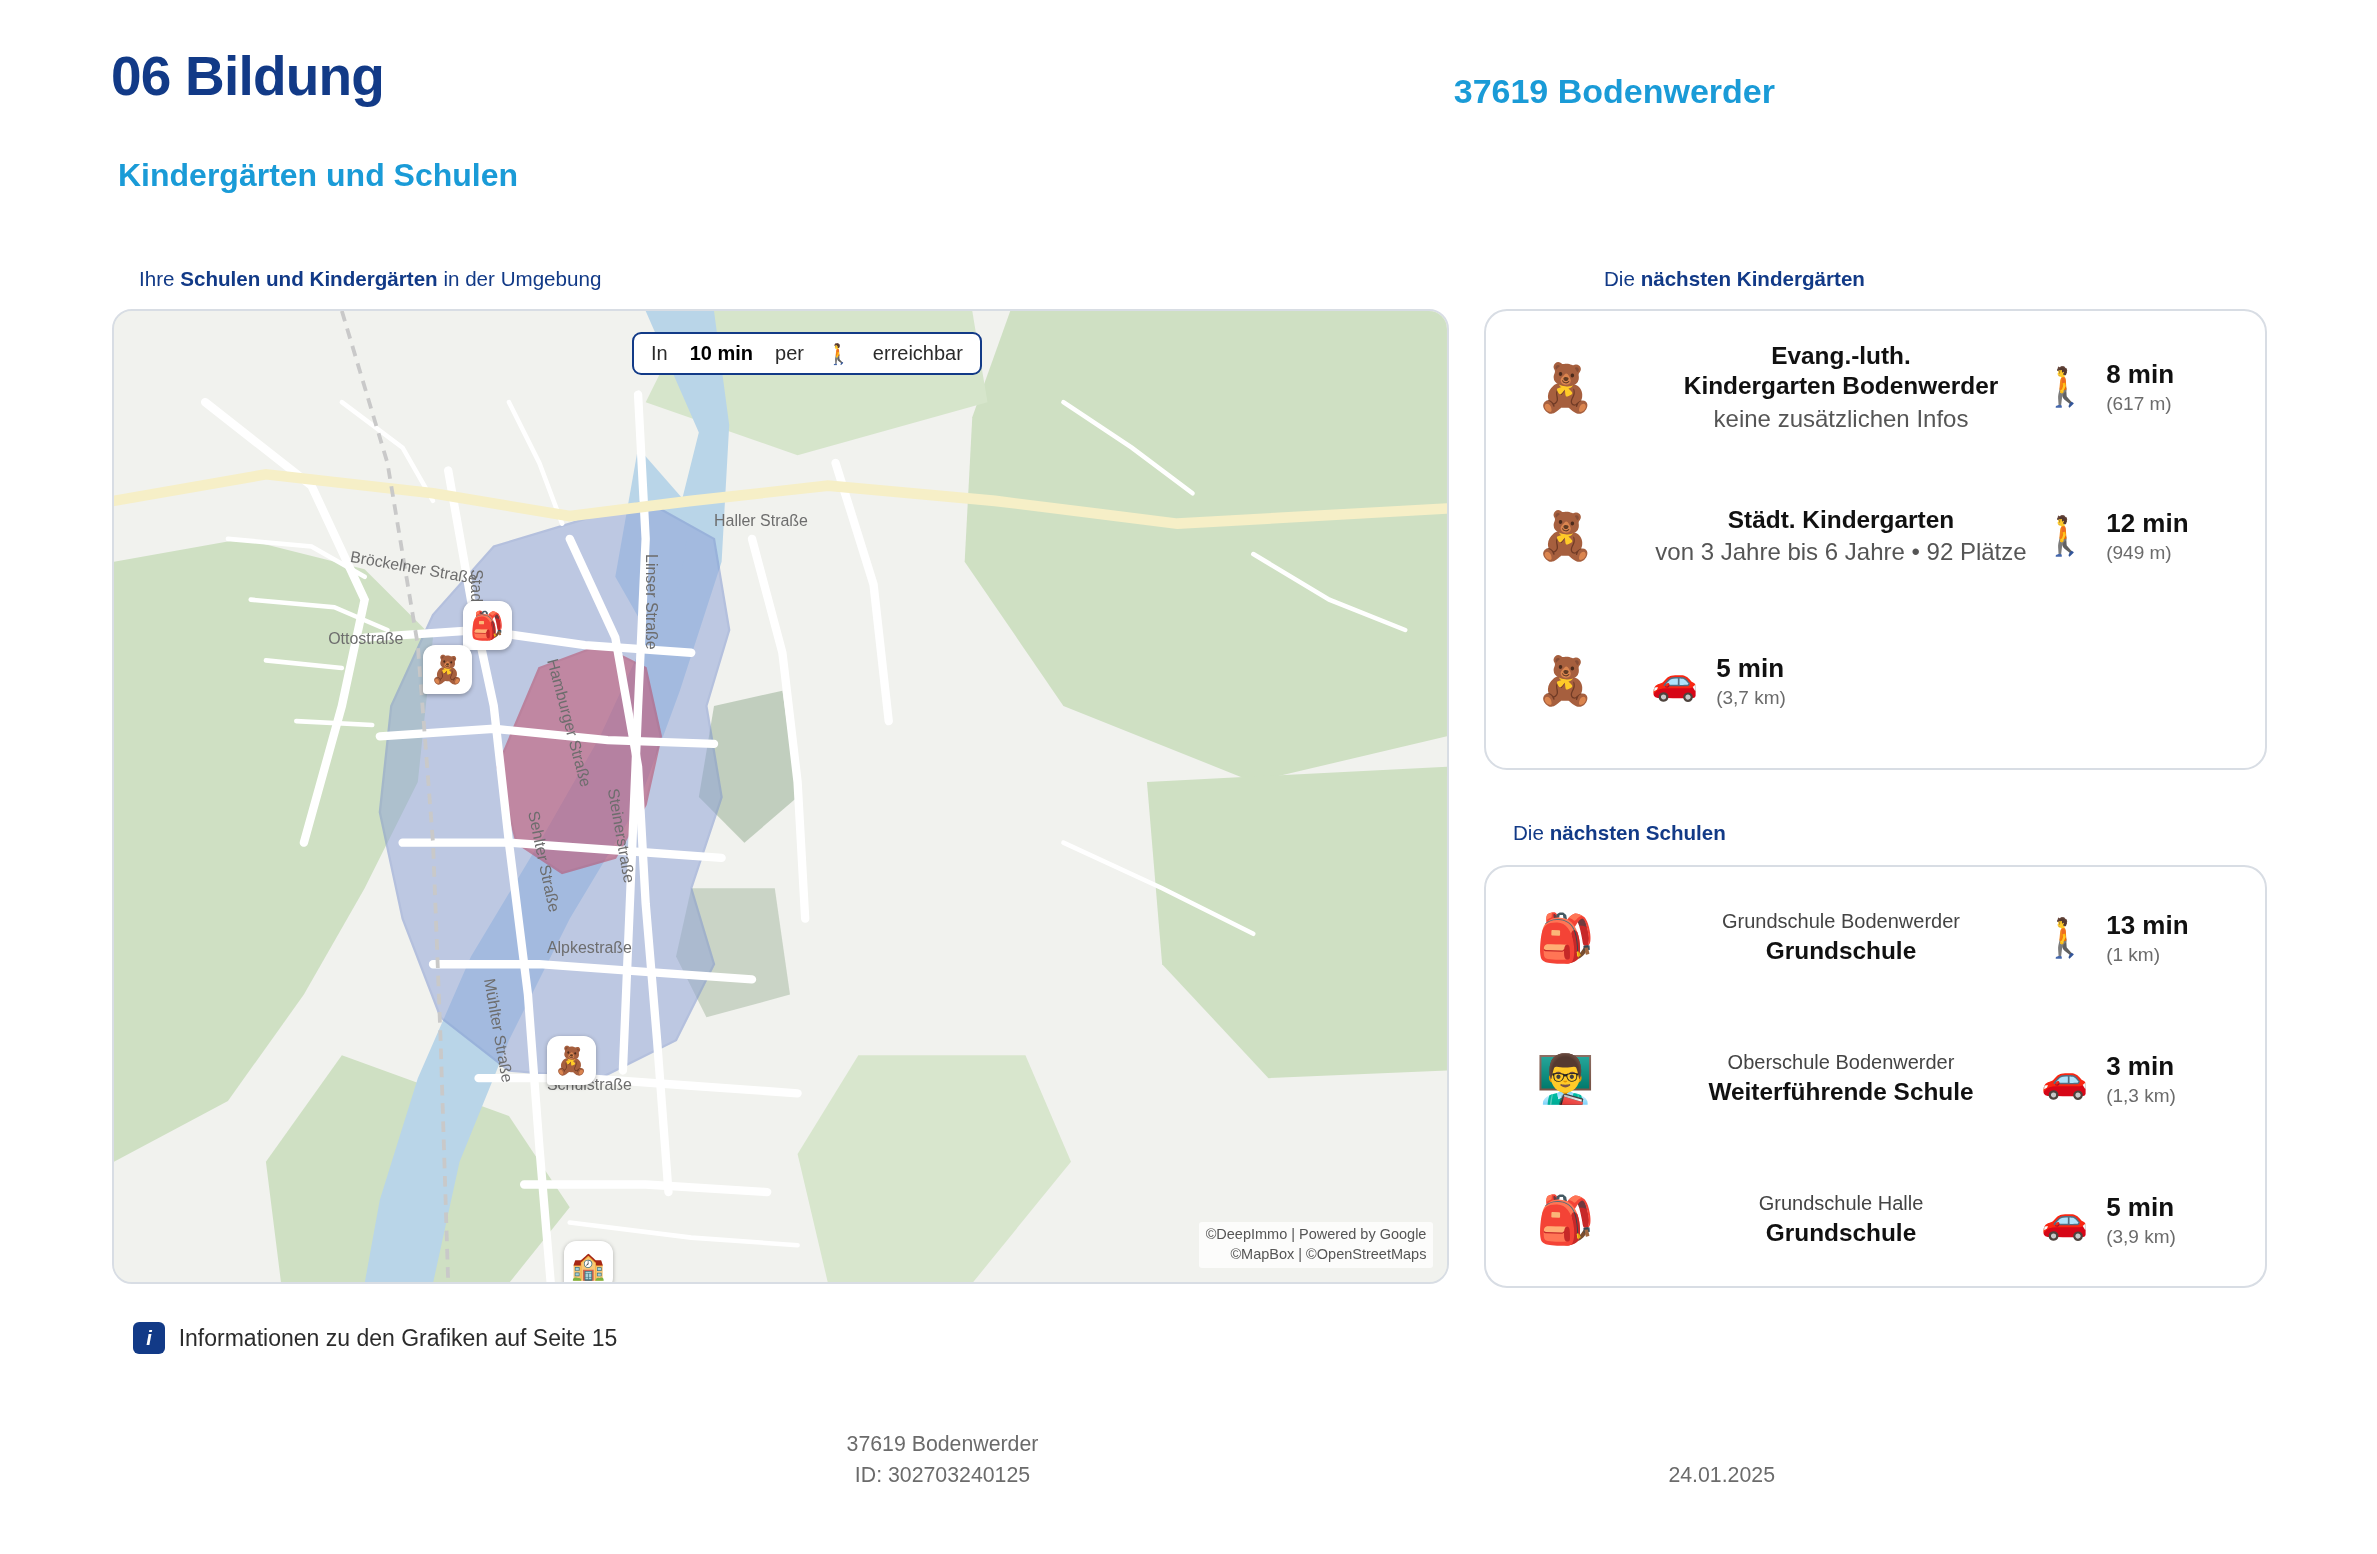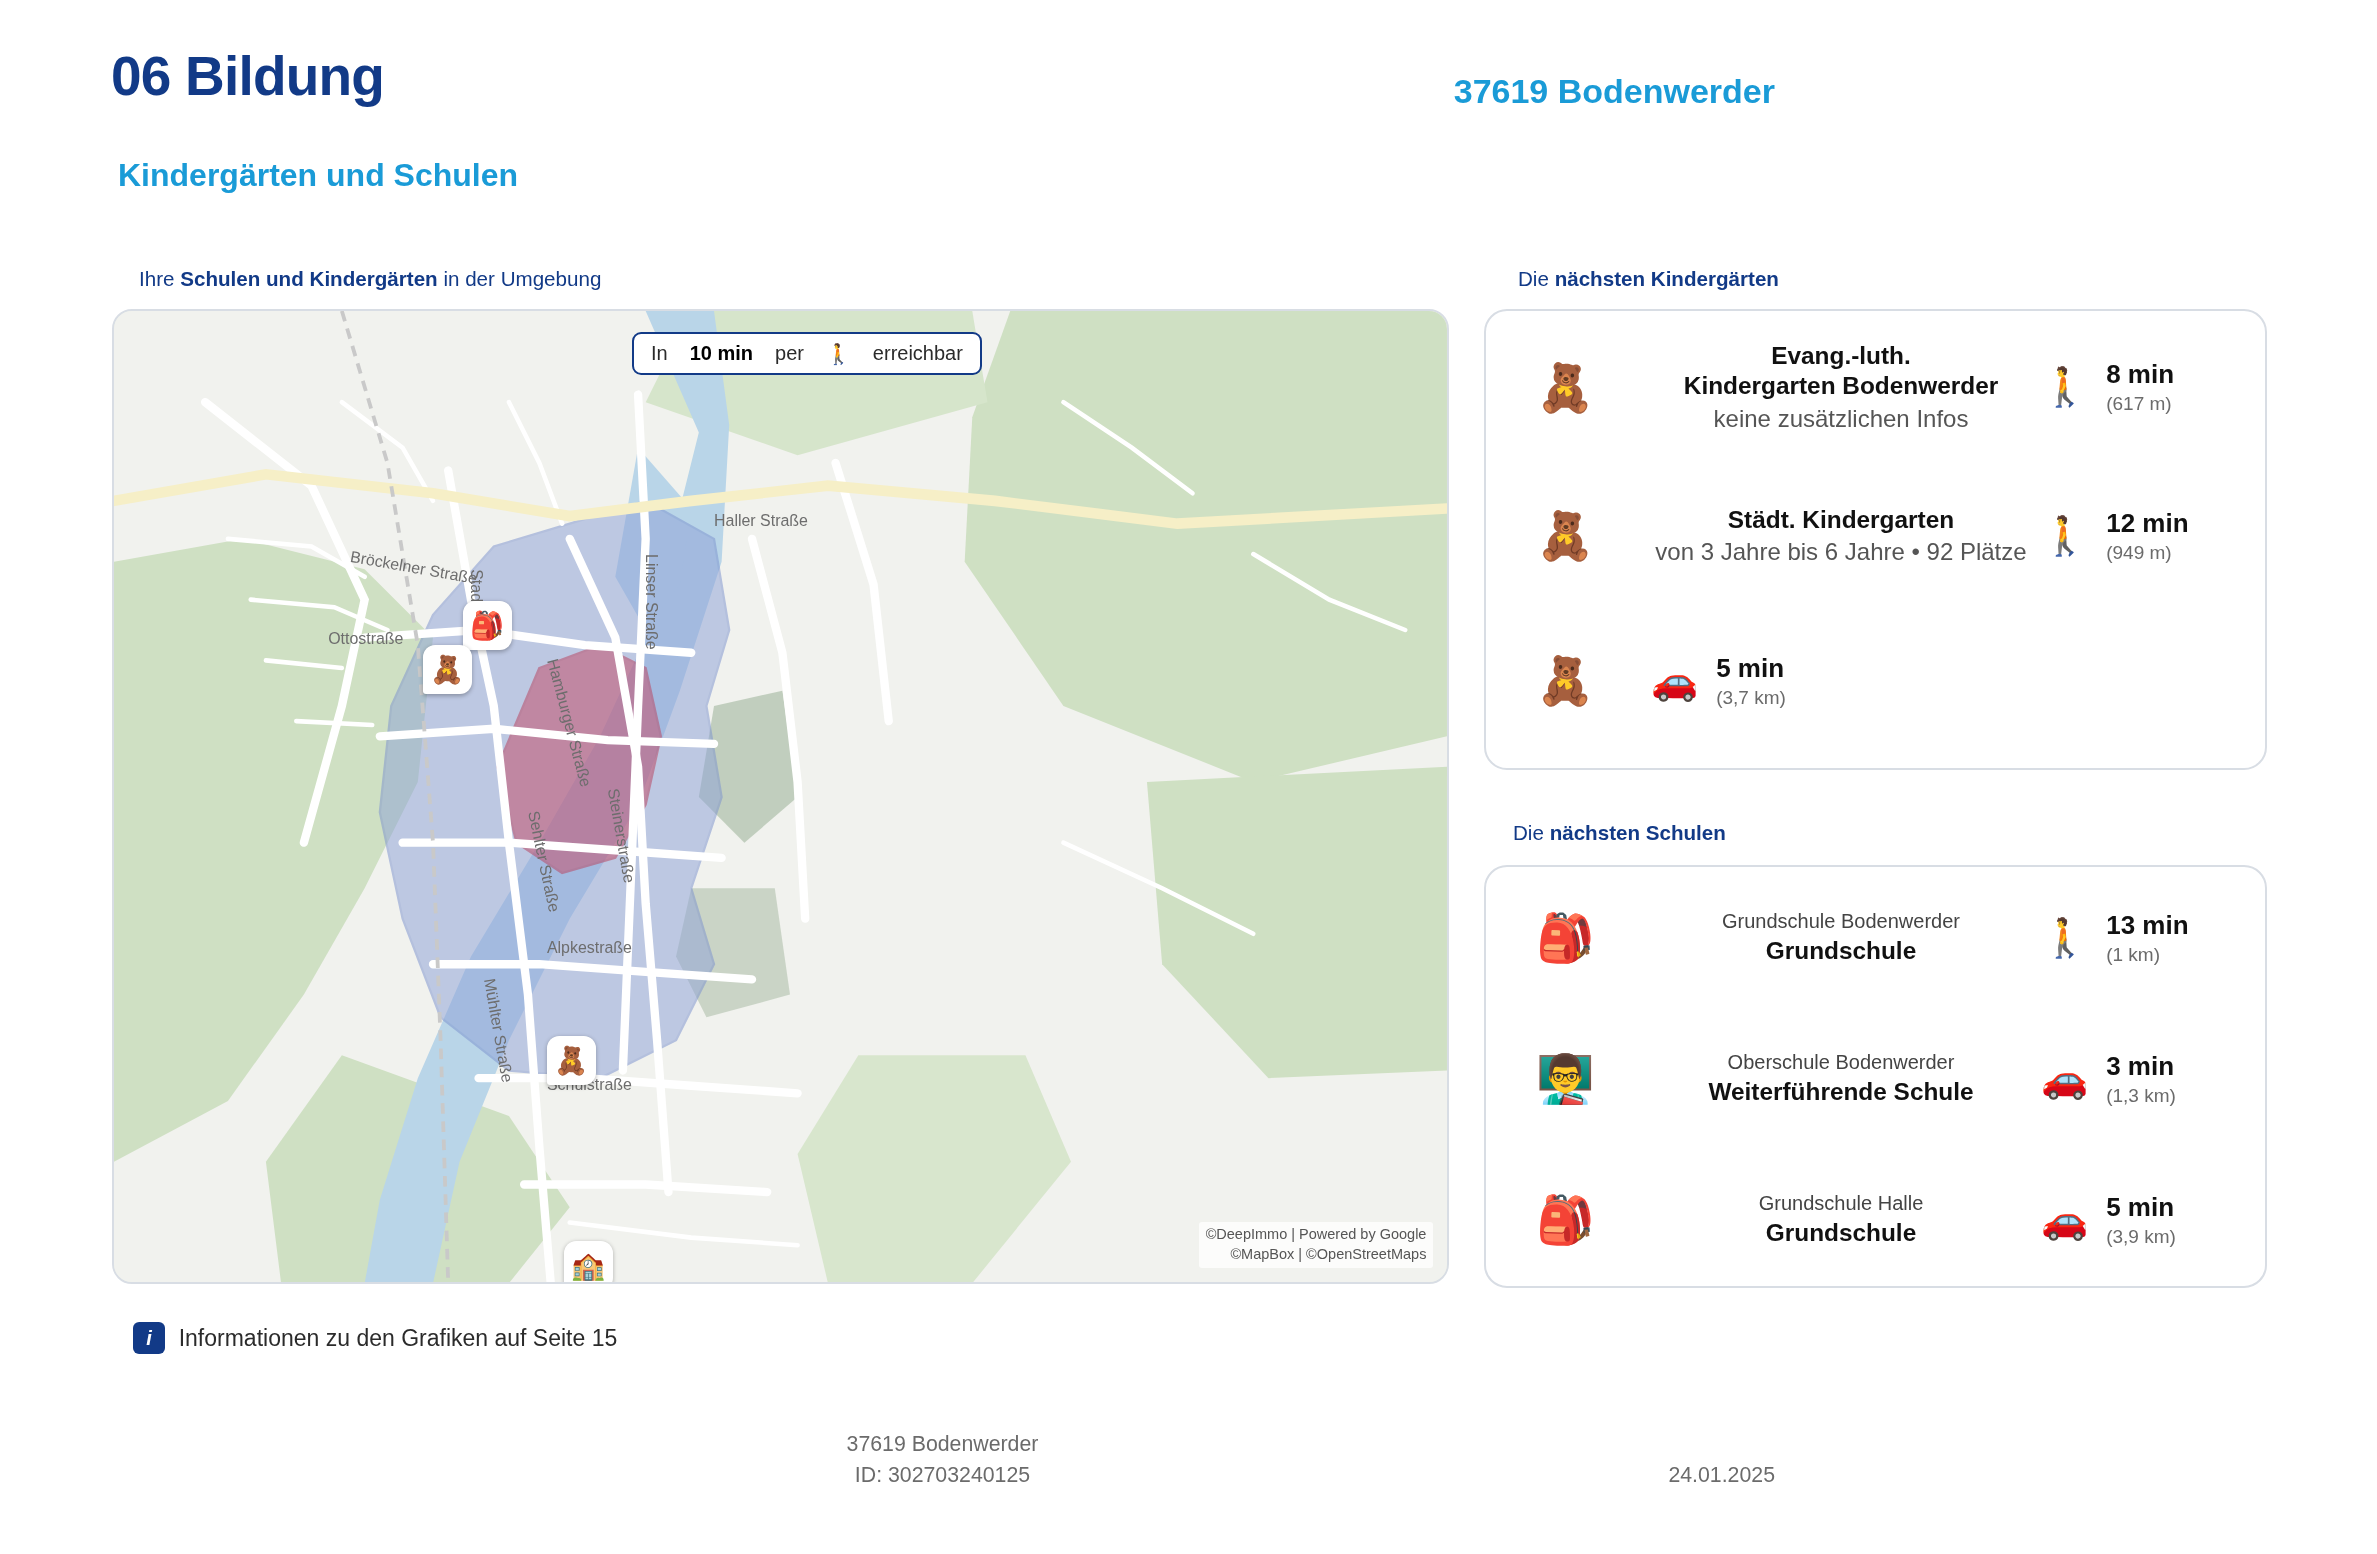--- a/index.html
+++ b/index.html
@@ -221,21 +221,21 @@
       <div>©DeepImmo | Powered by Google</div>
       <div>©MapBox | ©OpenStreetMaps</div>
     </div>
   </div>
 
   <div class="info-line">
     <div class="info-ico">i</div>
     <div>Informationen zu den Grafiken auf Seite 15</div>
   </div>
 
-  <div class="sec-label" style="left:1518px; top:267px;">
+  <div class="sec-label" style="left:1604px; top:267px;">
     <span>Die </span><b>nächsten Kindergärten</b>
   </div>
 
   <div class="card" style="left:1484px; top:309px; width:783px; height:461px;">
     <div class="row" style="height:152px;">
       <div class="row-ico">🧸</div>
       <div class="row-mid">
         <div class="row-title">Evang.-luth.</div>
         <div class="row-title">Kindergarten Bodenwerder</div>
         <div class="row-sub grey">keine zusätzlichen Infos</div>

